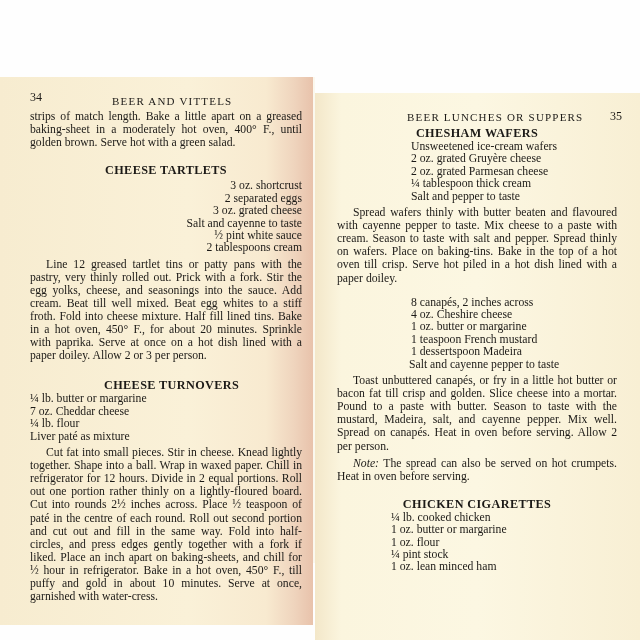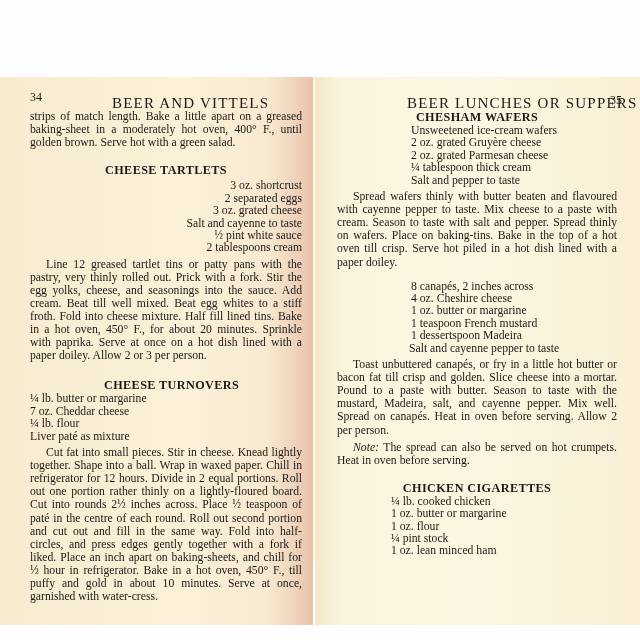--- a/index.html
+++ b/index.html
@@ -1,23 +1,23 @@
 <!DOCTYPE html>
 <html><head>
 <meta charset="utf-8">
 <style>
   html, body { margin: 0; padding: 0; background: #fefefe; }
   body { width: 640px; height: 640px; position: relative; overflow: hidden; font-family: "Liberation Serif", "DejaVu Serif", serif; color: #1c1a17; }
   .book { position: absolute; left: 0; top: 77px; width: 640px; height: 486px; }
   .page { position: absolute; top: 0; height: 548px; overflow: hidden; }
   .page-left { left: 0; width: 313px; background: linear-gradient(to right, #f7ecd0 0%, #faf1d8 60%, #f8ead0 85%, #efd4bd 94%, #e8c2ab 100%); }
-  .page-right { left: 315px; width: 325px; background: linear-gradient(to right, #f3e7c9 0%, #fbf5de 8%, #fcf7e2 50%, #f8efd4 100%); }
+  .page-right { left: 315px; width: 325px; background: linear-gradient(to right, #f3e7c9 0%, #fbf5de 8%, #fcf7e2 50%, #f8efd4 100%); margin-top: 16px; }
   .gutter { position: absolute; left: 313px; top: 0; width: 2px; height: 486px; background: #fbf8ee; }
 
-  .running-head { position: absolute; top: 18px; font-size: 15px; letter-spacing: 1.2px; text-transform: uppercase; }
+  .running-head { position: absolute; top: 18px; font-size: 11px; letter-spacing: 1.2px; text-transform: uppercase; }
   .page-num { position: absolute; top: 13px; font-size: 12px; }
 
   .content { position: absolute; font-size: 11.7px; line-height: 13.1px; }
   .left .content { left: 30px; top: 33px; width: 272px; }
   .right .content { left: 22px; top: 33px; width: 280px; }
 
   p { margin: 0; text-align: justify; text-align-last: left; }
   p.indent { text-indent: 16px; }
   h2 { margin: 0; font-size: 12.2px; font-weight: bold; letter-spacing: 0.4px; text-align: center; line-height: 15px; }
   ul.ingredients { list-style: none; margin: 0; padding: 0; }

